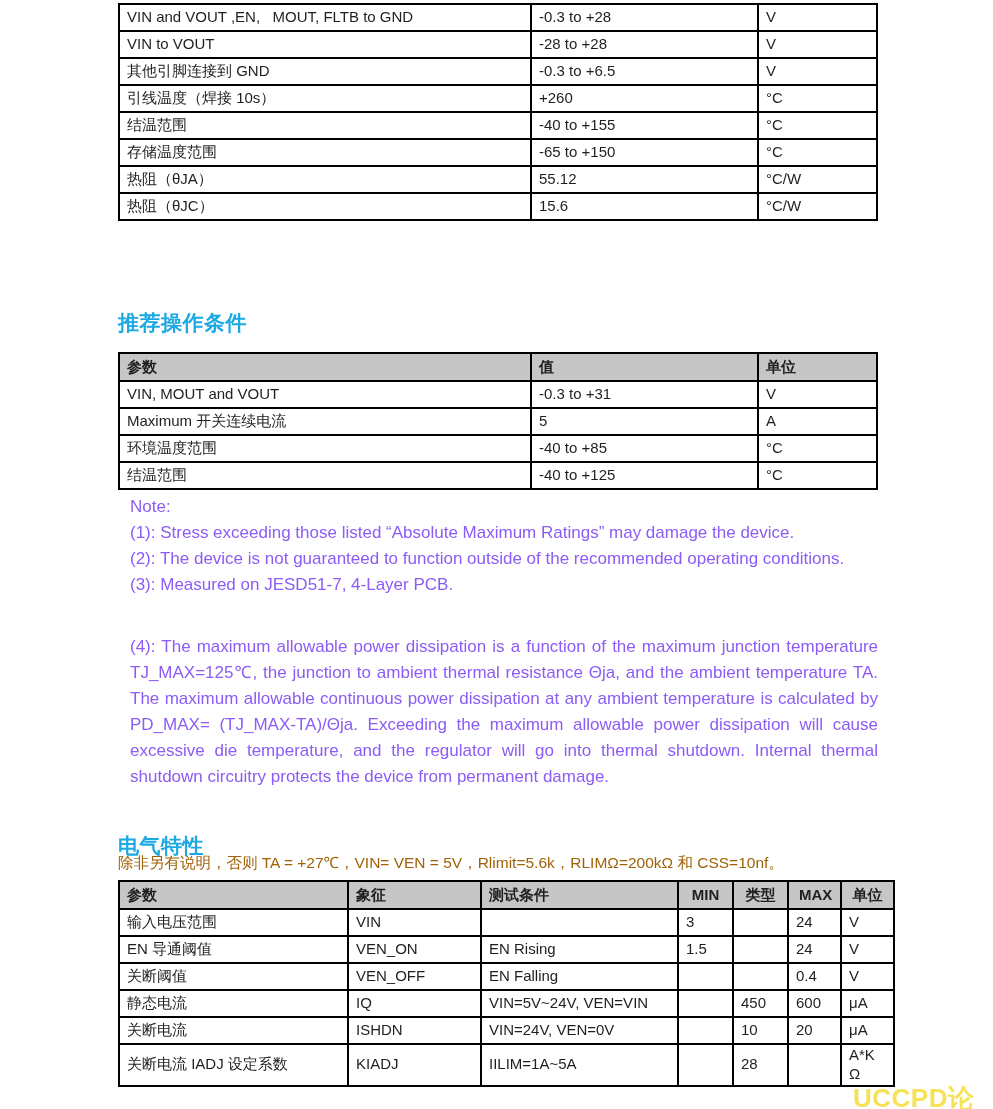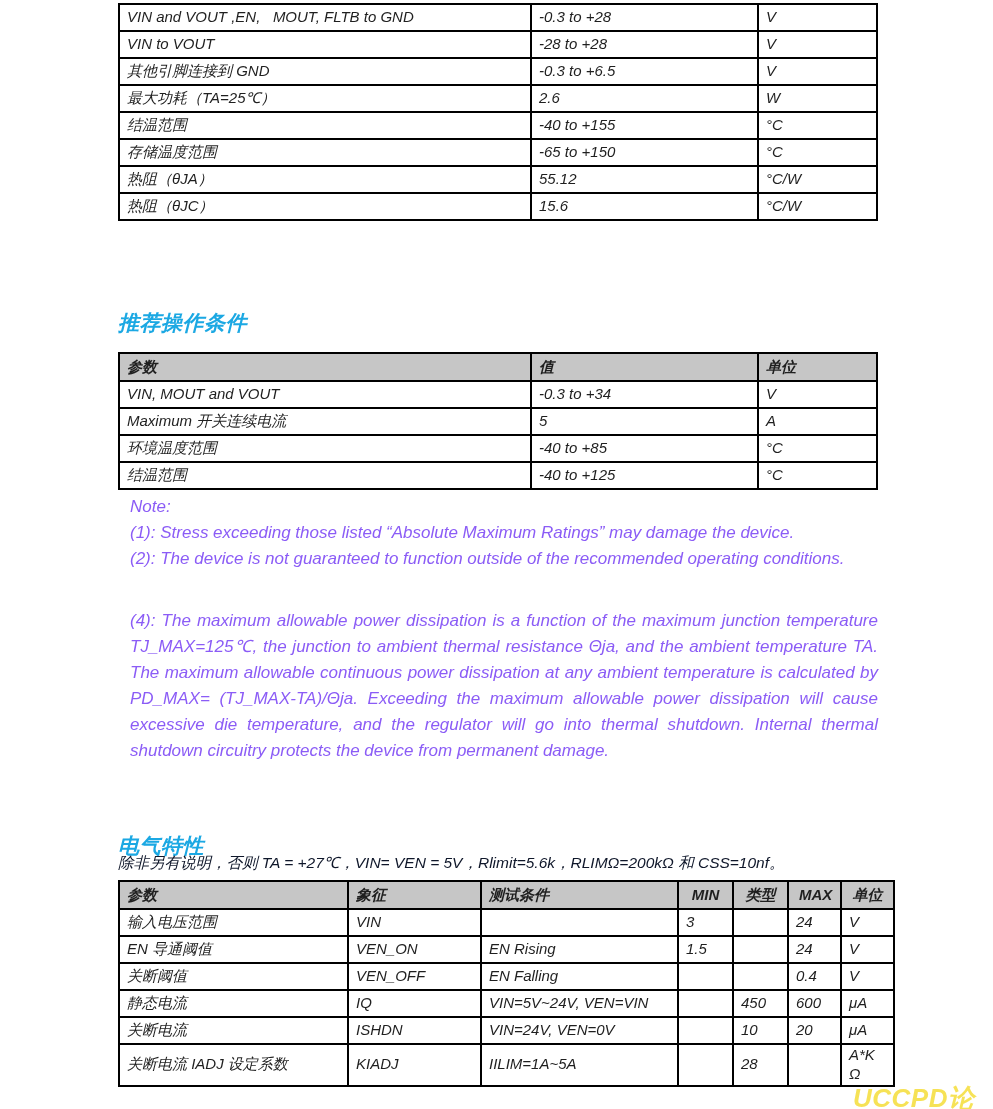--- a/index.html
+++ b/index.html
@@ -1,18 +1,18 @@
 <!DOCTYPE html>
 <html style="--accent: #1BA8E3; --header_bg: #C6C6C6; --watermark: #F6E14D;"><head>
 <meta charset="utf-8">
 <style>
   html,body { margin:0; padding:0; background:#fff; }
   .page {
     position:relative; width:993px; height:1109px; background:#fff;
-    font-family:"Liberation Sans", sans-serif; color:#1f1f1f; overflow:hidden;font-style:italic;
+    font-family:"Liberation Sans", sans-serif; color:#1f1f1f; overflow:hidden;
   }
   .tbl { border-collapse:collapse; table-layout:fixed; }
   .tbl td, .tbl th {
     border:2px solid #000; font-size:15px; padding:1px 7px;
     vertical-align:middle; white-space:pre-line; overflow:hidden;
     font-weight:normal; text-align:left; line-height:1.25;
   }
   .tbl tr { height:27px; }
   .tbl thead tr { height:28px; }
   .tbl th { background:var(--header_bg); font-weight:bold; }
@@ -27,21 +27,21 @@
     color:var(--accent); letter-spacing:0.5px;
   }
   .t-rec  { top:309px; }
   .t-elec { top:806px;margin-top:26px; }
 
   .notes { position:absolute; left:130px; top:494px; width:748px;
            font-size:17px; line-height:26px; color:#8b5cf6; }
   .notes .j { text-align:justify;margin-top:36px; }
 
   .cond { position:absolute; left:118px; top:851px; width:790px;
-          font-size:15.5px; color:#0f172a; }
+          font-size:15.5px; color:#a16207; }
 
   .watermark {
     position:absolute; left:853px; top:1081px; font-size:26px; font-weight:bold;
     color:var(--watermark); letter-spacing:0.5px; opacity:0.95; z-index:5;
   }
 </style>
 </head>
 <body>
 
 <div class="page">
@@ -63,23 +63,23 @@
           <td>VIN to VOUT</td>
           <td>-28 to +28</td>
           <td>V</td>
         </tr>
         <tr>
           <td>其他引脚连接到 GND</td>
           <td>-0.3 to +6.5</td>
           <td>V</td>
         </tr>
         <tr>
-          <td>最大功耗（TA=25℃）</td>
-          <td>2.6</td>
-          <td>W</td>
+          <td>引线温度（焊接 10s）</td>
+          <td>+260</td>
+          <td>°C</td>
         </tr>
         <tr>
           <td>结温范围</td>
           <td>-40 to +155</td>
           <td>°C</td>
         </tr>
         <tr>
           <td>存储温度范围</td>
           <td>-65 to +150</td>
           <td>°C</td>
@@ -109,21 +109,21 @@
       <tr>
         <th>参数</th>
         <th>值</th>
         <th>单位</th>
       </tr>
     </thead>
     <tbody>
 
     <tr>
           <td>VIN, MOUT and VOUT</td>
-          <td>-0.3 to +34</td>
+          <td>-0.3 to +31</td>
           <td>V</td>
         </tr>
         <tr>
           <td>Maximum  开关连续电流</td>
           <td>5</td>
           <td>A</td>
         </tr>
         <tr>
           <td>环境温度范围</td>
           <td>-40 to +85</td>
@@ -134,20 +134,21 @@
           <td>-40 to +125</td>
           <td>°C</td>
         </tr>
       </tbody>
   </table>
 
   <div class="notes">
     <div>Note:</div>
     <div>(1): Stress exceeding those listed “Absolute Maximum Ratings” may damage the device.</div>
     <div>(2): The device is not guaranteed to function outside of the recommended operating conditions.</div>
+    <div>(3): Measured on JESD51-7, 4-Layer PCB.</div>
     <div class="j">(4): The maximum allowable power dissipation is a function of the maximum junction temperature TJ_MAX=125℃, the junction to ambient thermal resistance Θja, and the ambient temperature TA. The maximum allowable continuous power dissipation at any ambient temperature is calculated by PD_MAX= (TJ_MAX-TA)/Θja. Exceeding the maximum allowable power dissipation will cause excessive die temperature, and the regulator will go into thermal shutdown. Internal thermal shutdown circuitry protects the device from permanent damage.</div>
   </div>
 
   <h2 class="sec-title t-elec">电气特性</h2>
 
   <div class="cond">除非另有说明，否则 TA = +27℃，VIN= VEN = 5V，Rlimit=5.6k，RLIMΩ=200kΩ 和 CSS=10nf。</div>
 
   <table class="tbl tbl-c">
     <colgroup>
       <col style="width:229px">

